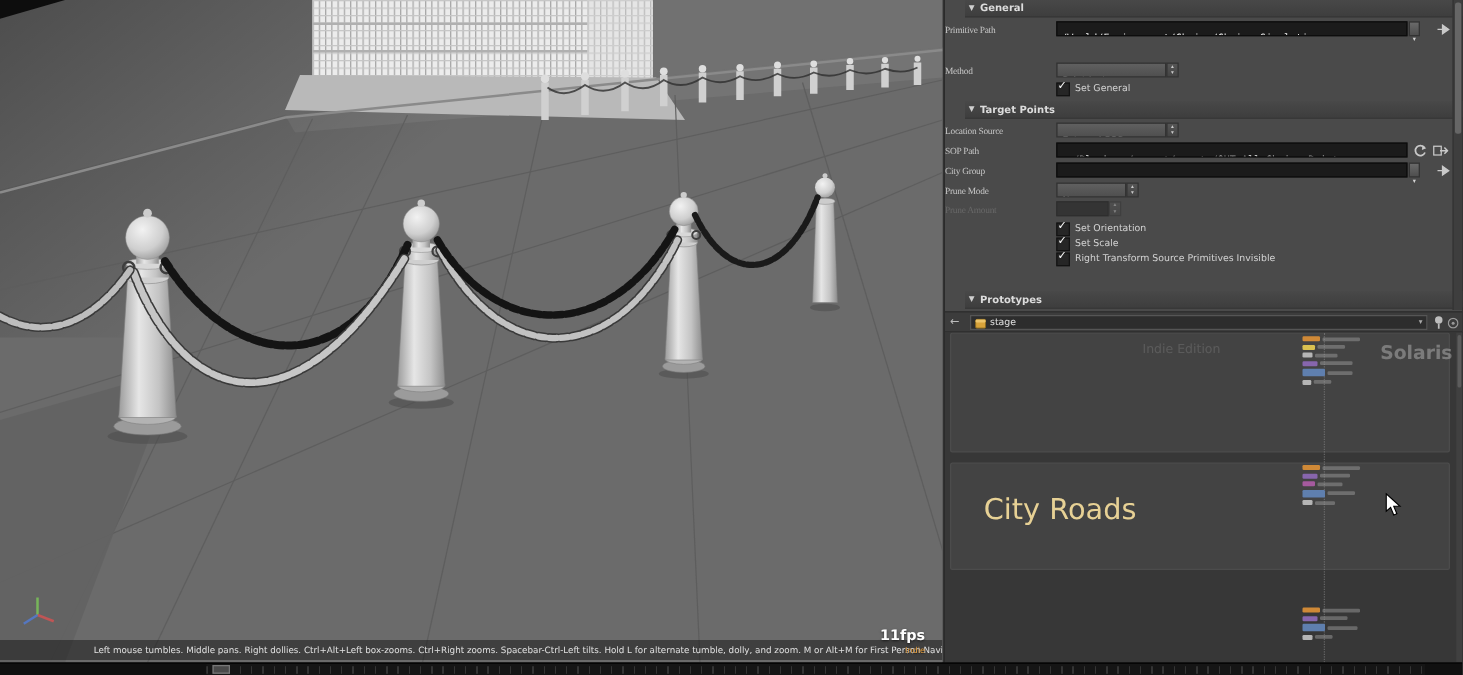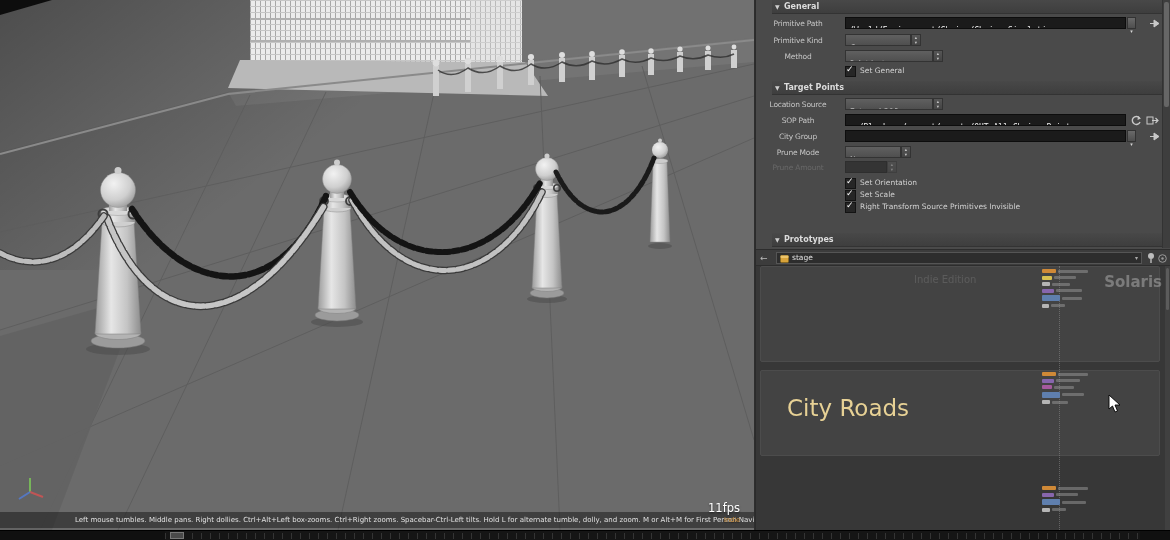--- a/index.html
+++ b/index.html
@@ -5,34 +5,34 @@
   html,body{margin:0;padding:0;background:#222;}
   #app{position:relative;width:1170px;height:540px;overflow:hidden;background:#2e2e2e;
        font-family:"DejaVu Sans",sans-serif;-webkit-font-smoothing:antialiased;}
 
   
   #viewport{position:absolute;left:0;top:0;width:754px;height:530px;background:#707070;overflow:hidden;}
   #viewport svg{display:block;}
   .vp-help{position:absolute;left:0;bottom:2px;width:100%;height:16px;line-height:16px;
            background:rgba(12,12,12,.45);color:#e0e0e0;font-size:7px;white-space:nowrap;
            overflow:hidden;padding-left:75px;box-sizing:border-box;}
-  .vp-fps{position:absolute;right:14px;top:501px;font-size:11.5px;font-weight:400;color:#ffffff;
+  .vp-fps{position:absolute;right:14px;top:501px;font-size:11.5px;font-weight:700;color:#ffffff;
           text-shadow:0 1px 2px rgba(0,0,0,.6);}
   .vp-wm{position:absolute;right:14px;top:516px;font-size:6.5px;color:#e09a3a;text-shadow:0 1px 1px rgba(0,0,0,.5);}
 
   
   #panel{position:absolute;left:755px;top:0;width:415px;height:530px;background:#4a4a4a;
          border-left:1px solid #2b2b2b;box-sizing:border-box;}
   .sect-header{position:absolute;left:16px;width:100%;height:13px;
                background:linear-gradient(#484848,#3e3e3e);border-bottom:1px solid #333;}
   .sect-arrow{position:absolute;left:3px;top:0;font-size:6px;line-height:13px;color:#cfcfcf;}
   .sect-title{position:absolute;left:12px;top:0;font-size:8px;font-weight:600;line-height:13px;color:#dcdcdc;}
   .row{position:absolute;left:0;width:100%;height:13px;}
-  .plabel{position:absolute;left:0;top:0;width:84px;text-align:center;font-size:7.5px;
-          line-height:13px;color:#c6c6c6;white-space:nowrap;letter-spacing:-0.2px;}
+  .plabel{position:absolute;left:0;top:0;width:84px;text-align:left;font-size:7.5px;
+          line-height:13px;color:#c6c6c6;white-space:nowrap;letter-spacing:-0.2px;font-family:Liberation Serif, serif;}
   .plabel.dim{color:#8b8b8b;}
   .pfield{position:absolute;top:0;height:12px;background:#1b1b1b;border:1px solid #0d0d0d;
           box-sizing:border-box;overflow:hidden;white-space:nowrap;}
   .pfield span{font-family:"DejaVu Sans Mono",monospace;font-size:8px;line-height:10px;color:#f2f2f2;padding:0 3px;}
   .dropdown{position:absolute;top:0;height:12px;background:linear-gradient(#606060,#4f4f4f);
             border:1px solid #333;box-sizing:border-box;overflow:hidden;white-space:nowrap;}
   .dropdown span{font-size:7.5px;line-height:10px;color:#e4e4e4;padding:0 4px;}
   .dd-spin{position:absolute;top:0;width:10px;height:12px;background:linear-gradient(#565656,#444);
            border:1px solid #333;box-sizing:border-box;text-align:center;}
   .dd-spin span{display:block;height:5px;font-size:4.5px;line-height:5px;color:#c8c8c8;}
@@ -263,30 +263,20 @@
         <span>/World/Environment/Chains/Chains_Simulation</span>
       </div>
       <div class="mini-dd" style="left:371px">
         <span>▾</span>
       </div>
       <svg class="icon-btn" style="left:392px" width="13" height="11">
         <path d="M2 5.5 H7 M6 2 L11 5.5 L6 9 Z" fill="#c9c9c9" stroke="#c9c9c9" stroke-width="1"></path>
       </svg>
     </div>
 
-    <div class="row" style="top:34px">
-      <span class="plabel">Primitive Kind</span>
-      <div class="dropdown" style="left:89px;width:66px">
-        <span>Group</span>
-      </div>
-      <div class="dd-spin" style="left:155px">
-        <span>▴</span>
-          <span>▾</span>
-      </div>
-    </div>
 
     <div class="row" style="top:50px">
       <span class="plabel">Method</span>
       <div class="dropdown" style="left:89px;width:88px">
         <span>Point Instancer</span>
       </div>
       <div class="dd-spin" style="left:177px">
         <span>▴</span>
           <span>▾</span>
       </div>

